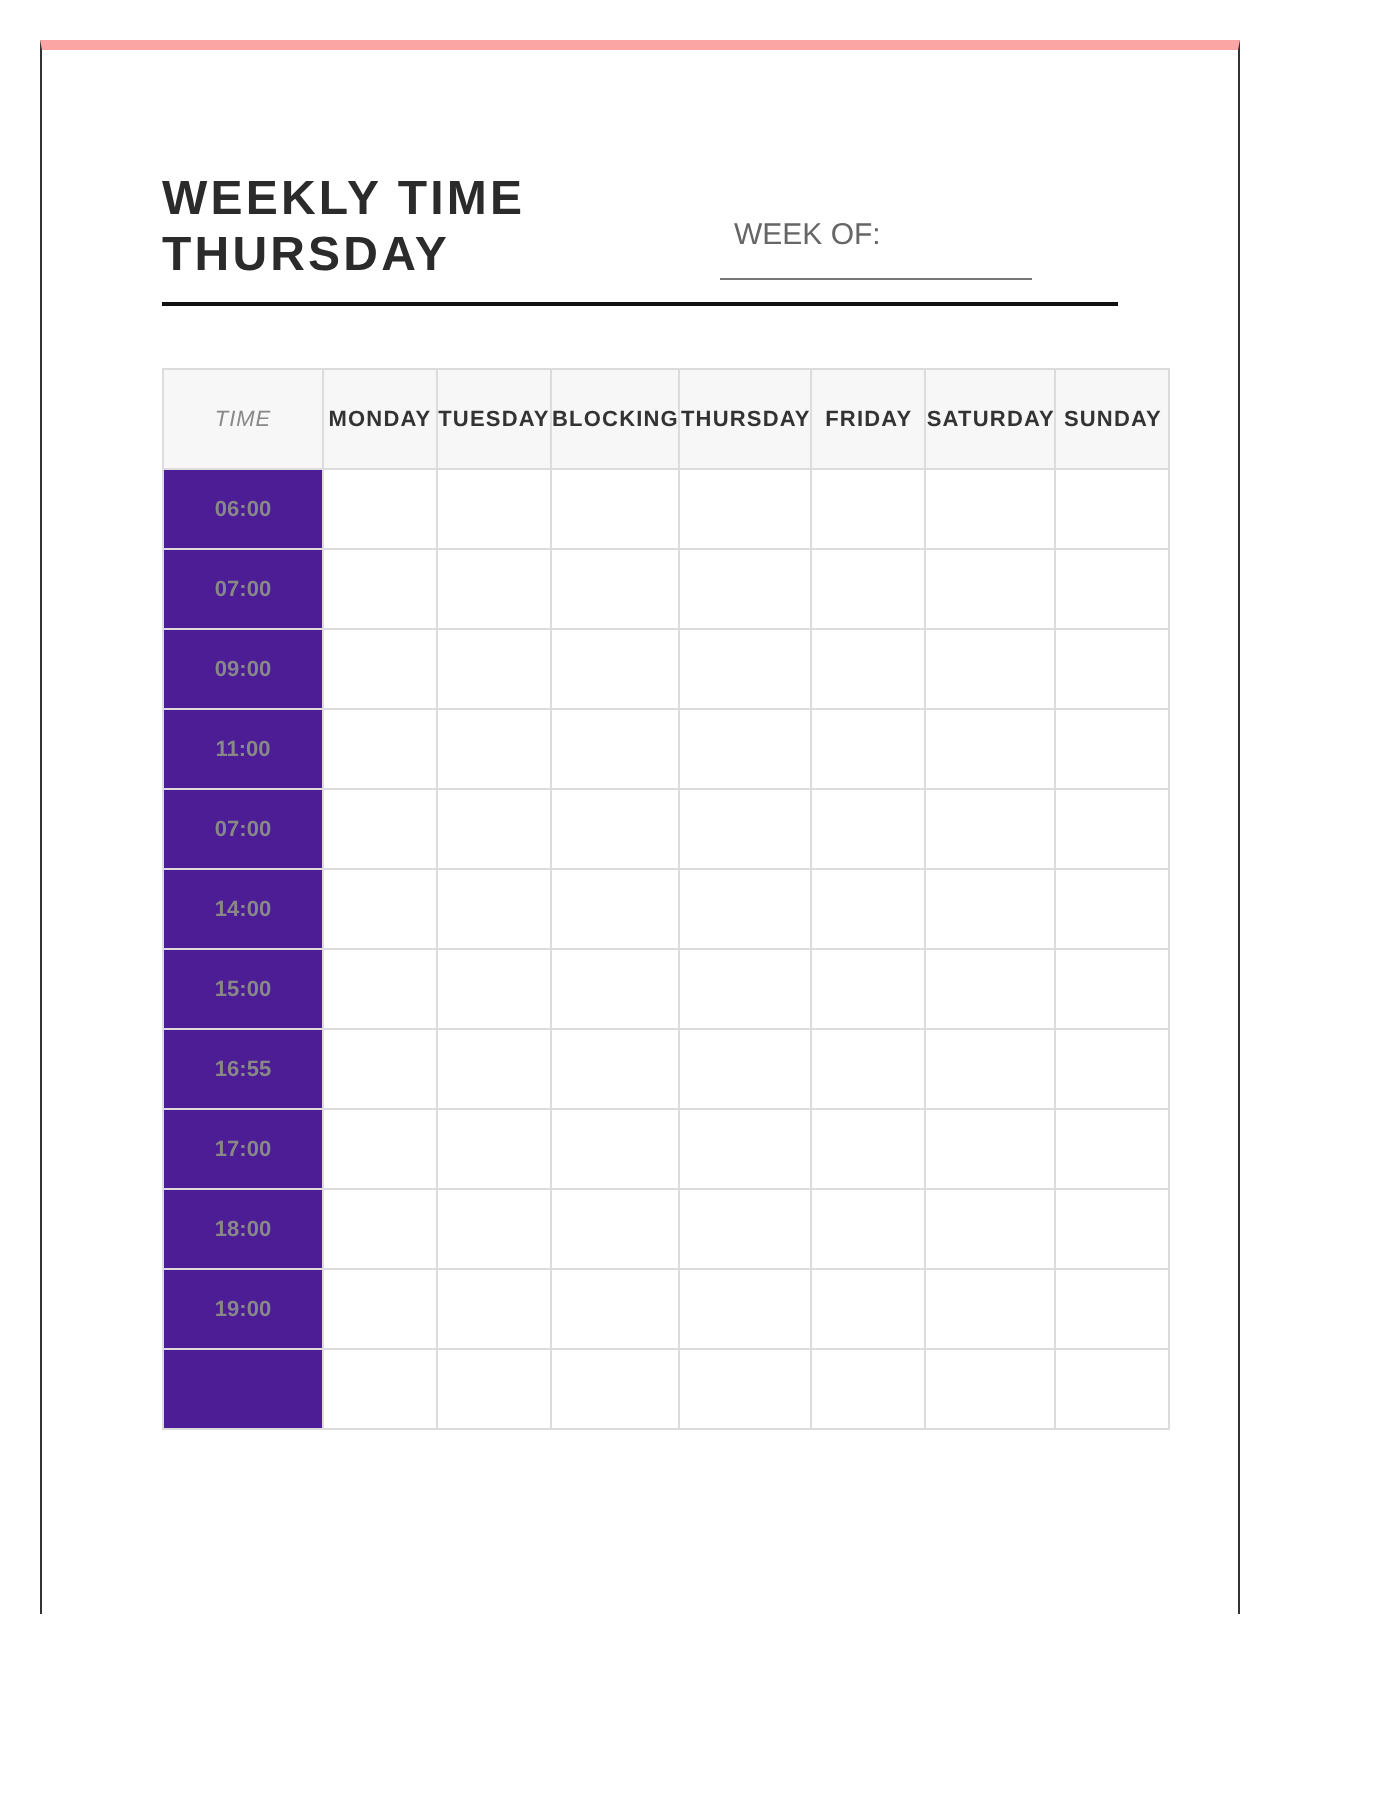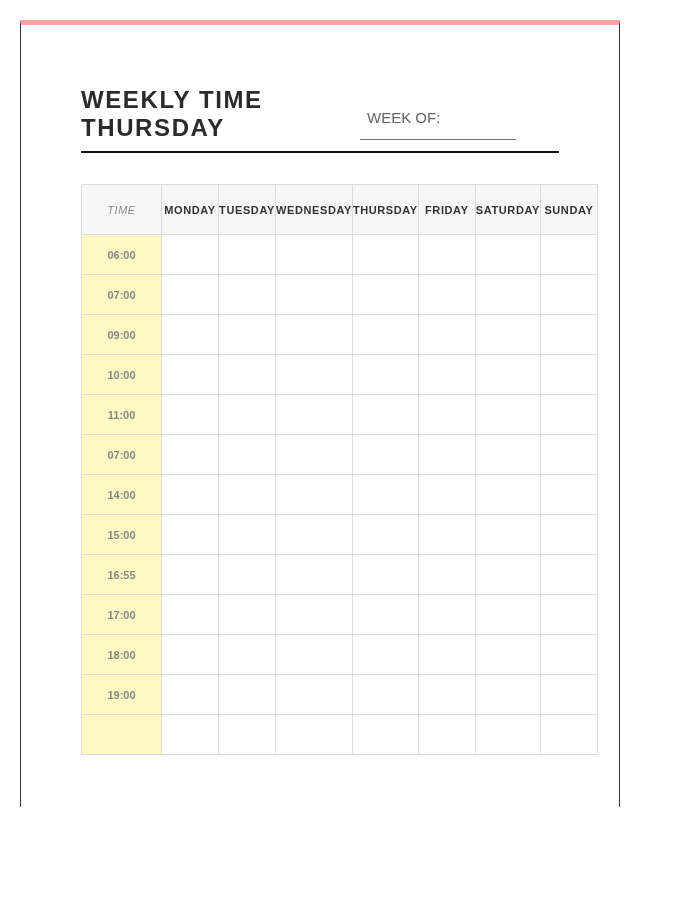--- a/index.html
+++ b/index.html
@@ -12,21 +12,21 @@
            letter-spacing: 1.6px; color: #2b2b2b; line-height: 28px; }
   .week-label { position: absolute; left: 346px; top: 84px; font-size: 15px; color: #666; }
   .week-line { position: absolute; left: 339px; top: 114px; width: 156px; height: 1px; background: #777; }
   .header-rule { position: absolute; left: 60px; top: 126px; width: 478px; height: 2px; background: #111; }
   .grid { position: absolute; left: 60px; top: 159px; border-collapse: collapse; table-layout: fixed; }
   .grid th, .grid td { border: 1px solid #dcdcdc; padding: 0; text-align: center; }
   .grid th { height: 49px; background: #f7f7f7; font-size: 11px; font-weight: bold; color: #333;
              letter-spacing: 0.6px; white-space: nowrap; overflow: visible; }
   .grid th.time-head { color: #888; font-weight: normal; letter-spacing: 0.5px; font-style: italic; }
   .grid td { height: 39px; }
-  .grid td.time-cell { background: #fef9c3; color: #888; font-size: 11px; font-weight: bold; }
+  .grid td.time-cell { background: #4c1d95; color: #888; font-size: 11px; font-weight: bold; }
   col.c-time { width: 80px; }
   col.c-day { width: 57px; }
 </style>
 </head>
 <body>
 
 <div class="page">
   <div class="title">
     <div>WEEKLY TIME</div>
     <div>THURSDAY</div>
@@ -44,21 +44,21 @@
         <col class="c-day">
         <col class="c-day">
         <col class="c-day">
         <col class="c-day">
     </colgroup>
     <thead>
       <tr>
         <th class="time-head">TIME</th>
         <th>MONDAY</th>
         <th>TUESDAY</th>
-        <th>WEDNESDAY</th>
+        <th>BLOCKING</th>
         <th>THURSDAY</th>
         <th>FRIDAY</th>
         <th>SATURDAY</th>
         <th>SUNDAY</th>
       </tr>
     </thead>
     <tbody id="grid-body">
         <tr>
           <td class="time-cell">06:00</td>
           <td></td>
@@ -74,30 +74,20 @@
           <td></td>
           <td></td>
           <td></td>
           <td></td>
           <td></td>
           <td></td>
           <td></td>
         </tr>
         <tr>
           <td class="time-cell">09:00</td>
-          <td></td>
-          <td></td>
-          <td></td>
-          <td></td>
-          <td></td>
-          <td></td>
-          <td></td>
-        </tr>
-        <tr>
-          <td class="time-cell">10:00</td>
           <td></td>
           <td></td>
           <td></td>
           <td></td>
           <td></td>
           <td></td>
           <td></td>
         </tr>
         <tr>
           <td class="time-cell">11:00</td>

